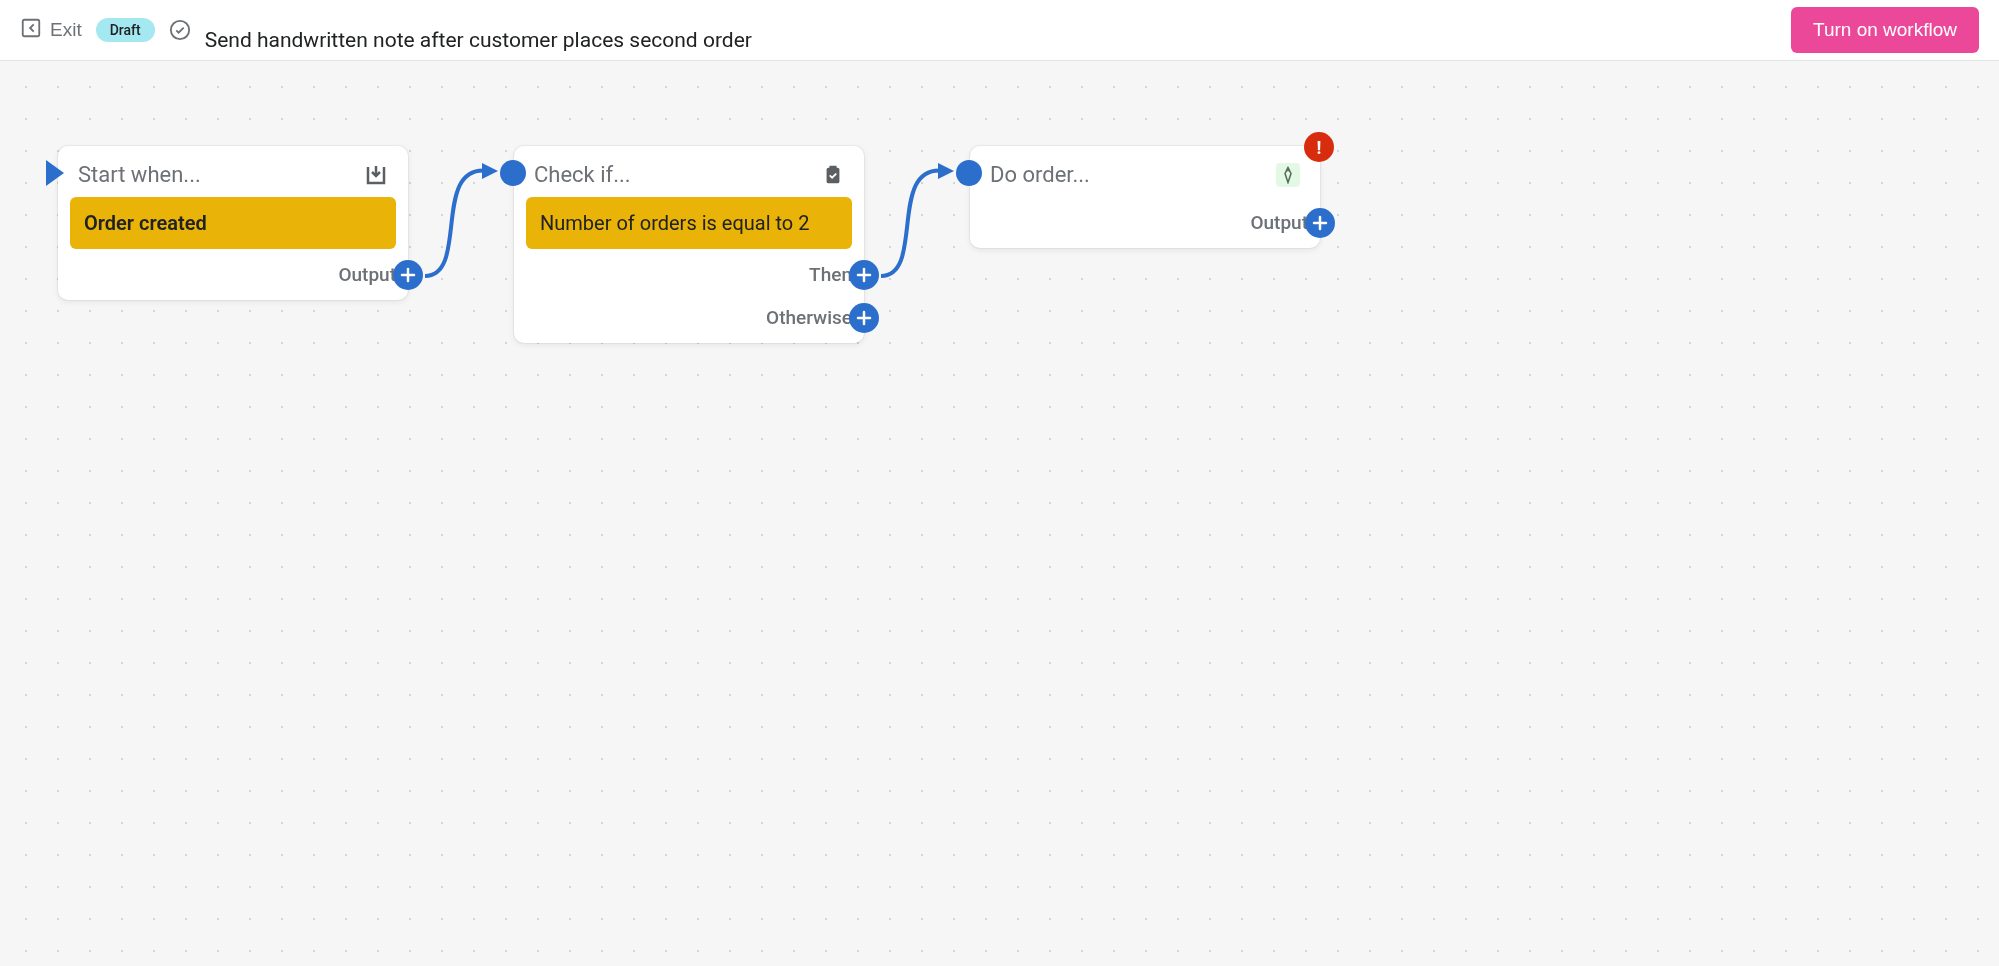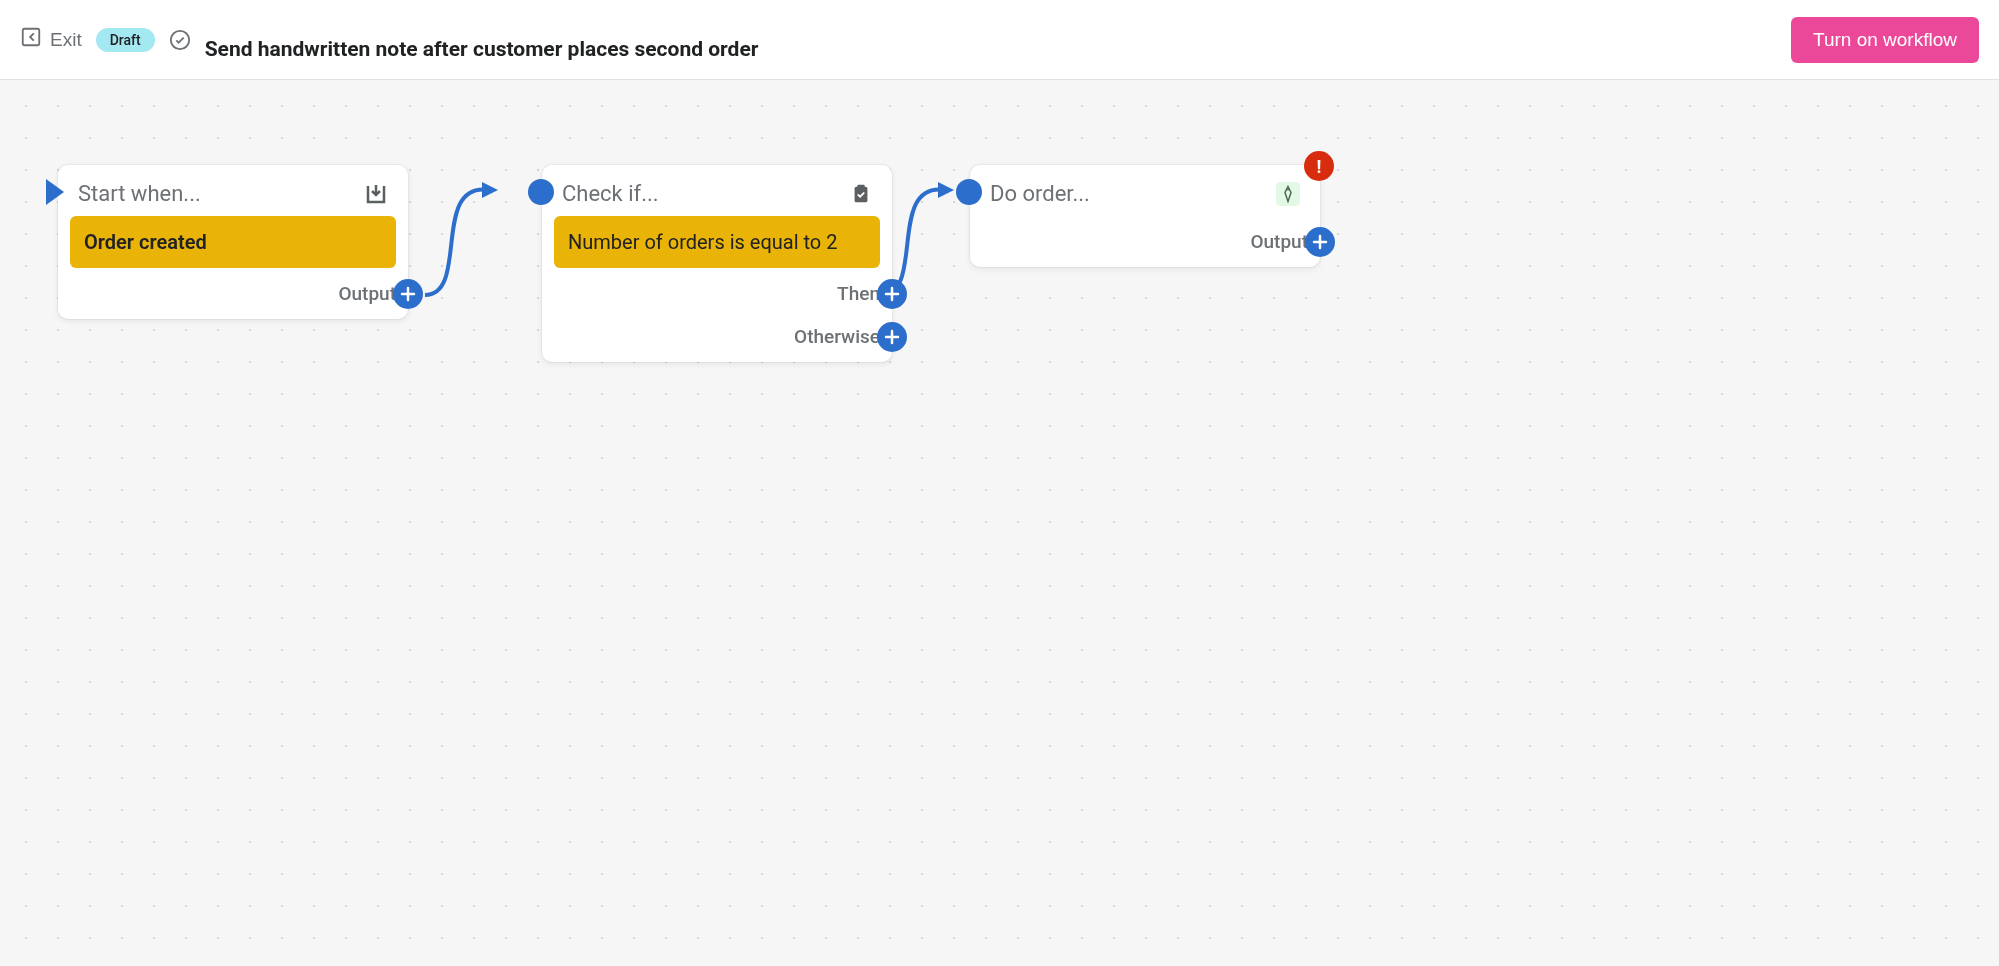--- a/index.html
+++ b/index.html
@@ -8,21 +8,21 @@
       background: #f6f6f7;
       width: 1999px;
       height: 966px;
       overflow: hidden;
     }
     
     
     .header {
       background: #fff;
       border-bottom: 1px solid #e1e3e5;
-      height: 80px;
+      height: 61px;
       display: flex;
       align-items: center;
       padding: 0 20px;
       justify-content: space-between;
     }
     .header-left {
       display: flex;
       align-items: center;
       gap: 14px;
     }
@@ -45,21 +45,21 @@
       font-size: 14px;
       font-weight: 500;
     }
     .check-icon {
       color: #6d7175;
       display:flex;
       align-items:center;
     }
     .workflow-title {
       font-size: 21px;
-      font-weight: 700;
+      font-weight: 400;
       color: #202223;
       margin-top: 19px;
     }
     .turn-on-btn {
       background: #ec4899;
       color: #fff;
       border: none;
       padding: 12px 22px;
       border-radius: 6px;
       font-size: 19px;
@@ -259,21 +259,21 @@
         <span class="output-label">Output</span>
         <button class="plus-btn">
           <svg viewBox="0 0 16 16">
               <path d="M8 2v12M2 8h12" stroke="#fff" stroke-width="2.5" stroke-linecap="round"></path>
             </svg>
         </button>
       </div>
     </div>
   </div>
 
-  <div class="node" style="left:542px; top:85px;">
+  <div class="node" style="left:514px; top:85px;">
     <div class="anchor-dot"></div>
     <div class="node-header">
       <span class="node-header-label">Check if...</span>
       <span class="node-header-icon">
         <svg width="22" height="22" viewBox="0 0 24 24" fill="currentColor">
           <rect x="5" y="4" width="14" height="17" rx="2"></rect>
           <rect x="8" y="2" width="8" height="4" rx="1" fill="currentColor"></rect>
           <path d="M9 13l2 2 4-4" stroke="#fff" stroke-width="2" fill="none" stroke-linecap="round"></path>
         </svg>
       </span>

